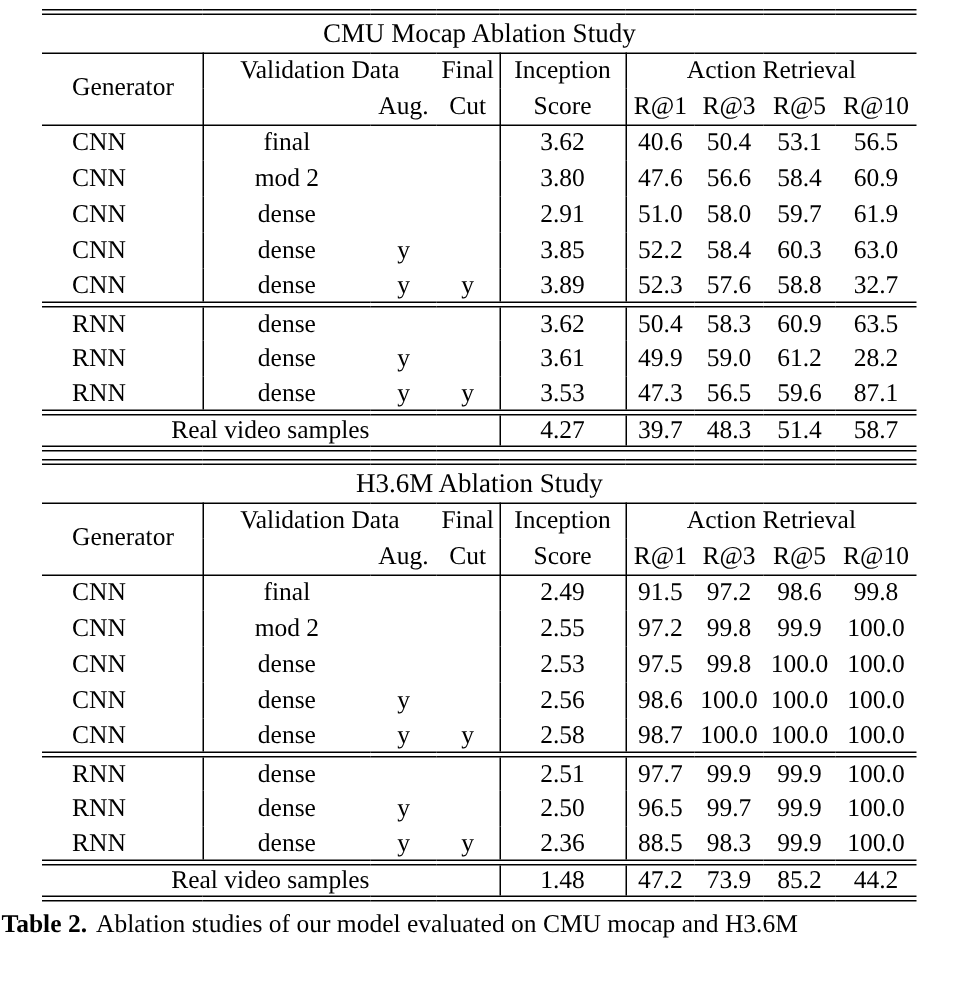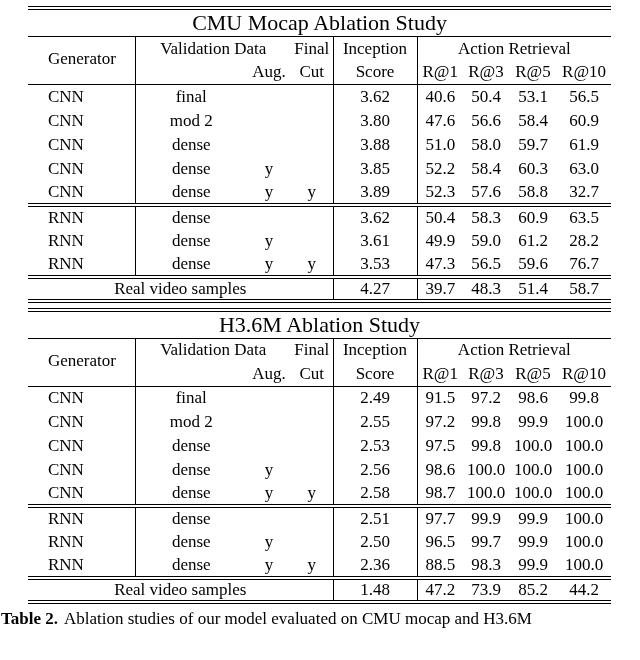--- a/index.html
+++ b/index.html
@@ -4,21 +4,21 @@
 <style>
   * { margin:0; padding:0; box-sizing:border-box; }
   html,body { width:640px; height:660px; background:#ffffff; color:#000;
     font-family:"Liberation Serif","DejaVu Serif",serif; overflow:hidden; }
   .page { padding-top:6px; }
   table { border-collapse:collapse; table-layout:fixed; width:583px; margin-left:28px; }
   col.c1{width:107px} col.c2{width:112px} col.c3{width:44px} col.c4{width:42px}
   col.c5{width:84px} col.c6{width:46px} col.c7{width:46px} col.c8{width:48px} col.c9{width:54px}
   td { font-size:17px; text-align:center; height:24px; padding:0 2px;
        white-space:nowrap; overflow:hidden; vertical-align:middle; }
-  td.title-cell { font-size:22px; height:27px; border-top:4px double #000; border-bottom:1px solid #000; }
+  td.title-cell { font-size:18px; height:27px; border-top:4px double #000; border-bottom:1px solid #000; }
   .vr { border-right:1px solid #000; }
   .gen { text-align:left; padding-left:20px; }
   .hdr-gen { vertical-align:top; padding-top:12px; }
   .hb { border-bottom:1px solid #000; }
   .gend { border-bottom:4px double #000; }
   .b { font-weight:normal; }
   .tbl2 { margin-top:5px; }
   .caption { margin-top:5px; width:568px; font-size:17px; white-space:nowrap; overflow:hidden; padding-left:1px; }
   .cap-label { font-weight:bold; margin-right:6px; }
 </style>
@@ -81,21 +81,21 @@
       <td>47.6</td>
       <td>56.6</td>
       <td>58.4</td>
       <td>60.9</td>
     </tr>
     <tr>
       <td class="gen vr">CNN</td>
       <td>dense</td>
       <td></td>
       <td class="vr"></td>
-      <td class="vr">3.88</td>
+      <td class="vr">2.91</td>
       <td>51.0</td>
       <td>58.0</td>
       <td>59.7</td>
       <td>61.9</td>
     </tr>
     <tr>
       <td class="gen vr">CNN</td>
       <td>dense</td>
       <td>y</td>
       <td class="vr"></td>
@@ -141,21 +141,21 @@
     </tr>
     <tr>
       <td class="gen vr gend">RNN</td>
       <td class="gend">dense</td>
       <td class="gend">y</td>
       <td class="vr gend">y</td>
       <td class="vr gend">3.53</td>
       <td class="gend">47.3</td>
       <td class="gend">56.5</td>
       <td class="gend">59.6</td>
-      <td class="gend">76.7</td>
+      <td class="gend">87.1</td>
     </tr>
 
     <tr>
       <td colspan="4" class="vr gend">Real video samples</td>
       <td class="vr gend">4.27</td>
       <td class="gend">39.7</td>
       <td class="gend">48.3</td>
       <td class="gend">51.4</td>
       <td class="gend">58.7</td>
     </tr>

